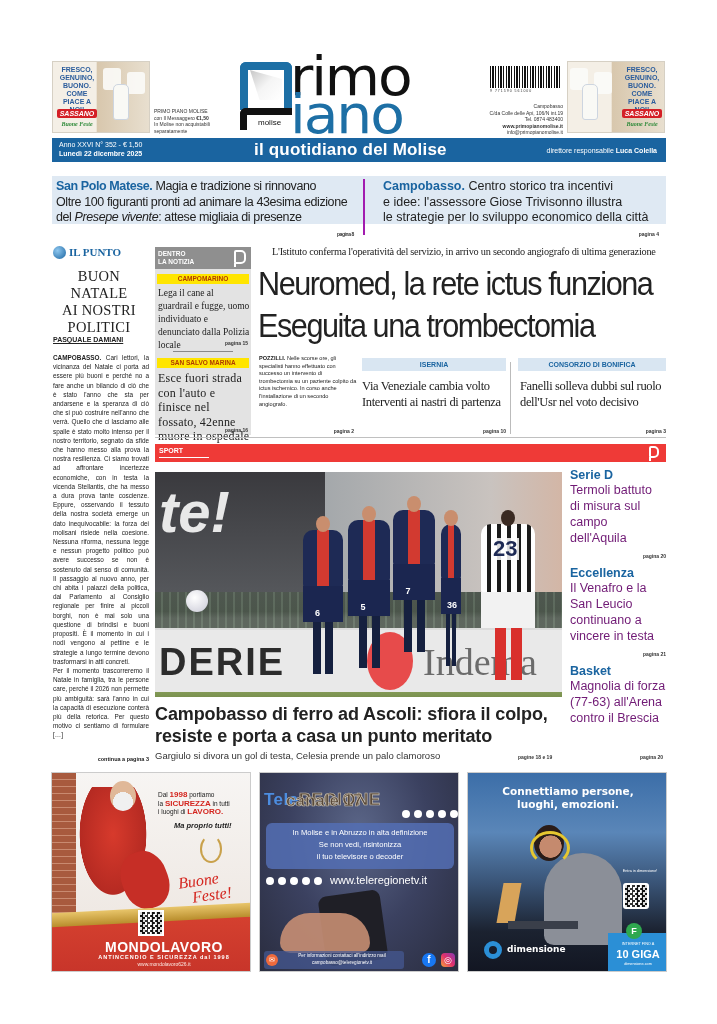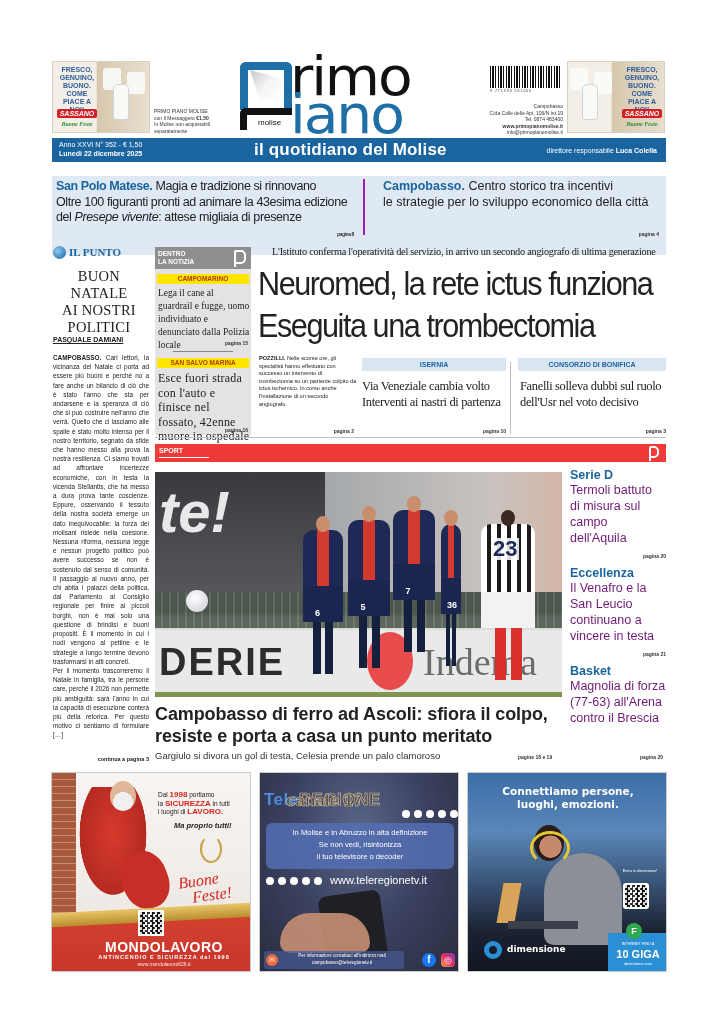--- a/index.html
+++ b/index.html
@@ -41,21 +41,21 @@
   .mast-contact b { font-weight: bold; }
 
   .blue-band { position: absolute; left: 52px; top: 138px; width: 614px; height: 24px; background: #1a64a0; color: #fff; }
   .blue-band .issue { position: absolute; left: 7px; top: 3px; font: 7px/8.5px "Liberation Sans", sans-serif; }
   .blue-band .issue .date { font-weight: bold; display: block; }
   .blue-band .tagline { position: absolute; left: 202px; top: 2px; font: bold 17px/20px "Liberation Sans", sans-serif; letter-spacing: .2px; }
   .blue-band .director { position: absolute; right: 9px; top: 8px; font: 7px/9px "Liberation Sans", sans-serif; }
   .blue-band .director b { font-weight: bold; }
 
   
-  .teasers { position: absolute; left: 52px; top: 176px; width: 614px; height: 79px; background: #dfe9f3; }
+  .teasers { position: absolute; left: 52px; top: 176px; width: 614px; height: 48px; background: #dfe9f3; }
   .teaser { position: absolute; top: 3px; height: 56px; font: 12.5px/15.5px "Liberation Sans", sans-serif; color: #222; }
   .teaser .kick { color: #1a64a0; font-weight: bold; }
   .teaser .pg { position: absolute; right: 4px; bottom: -2px; font: bold 5px/6px "Liberation Sans", sans-serif; color: #333; }
   .teaser.left { left: 4px; width: 302px; letter-spacing: -0.4px; }
   .teaser.right { left: 311px; width: 300px; border-left: 2px solid #a21caf; padding-left: 18px; }
 
   
   .punto-logo { position: absolute; left: 53px; top: 246px; height: 14px; }
   .punto-logo .circle { position: absolute; left: 0; top: 0; width: 13px; height: 13px; border-radius: 50%; background: radial-gradient(circle at 35% 35%, #8ec7ef, #1a64a0); }
   .punto-logo .label { position: absolute; left: 16px; top: 0; white-space: nowrap; font: bold 11px/13px "Liberation Serif", serif; color: #1a64a0; }
@@ -256,20 +256,21 @@
 
 <div class="teasers">
   <div class="teaser left">
     <div><span class="kick">San Polo Matese.</span><span> Magia e tradizione si rinnovano</span></div>
     <div>Oltre 100 figuranti pronti ad animare la 43esima edizione</div>
     <div><span>del </span><i>Presepe vivente</i><span>: attese migliaia di presenze</span></div>
     <span class="pg">pagina 8</span>
   </div>
   <div class="teaser right">
     <div><span class="kick">Campobasso.</span><span> Centro storico tra incentivi</span></div>
+    <div>e idee: l'assessore Giose Trivisonno illustra</div>
     <div>le strategie per lo sviluppo economico della città</div>
     <span class="pg">pagina 4</span>
   </div>
 </div>
 
 <div class="punto-logo">
   <div class="circle"></div>
   <div class="label">IL PUNTO</div>
 </div>
 <div class="punto-title">

